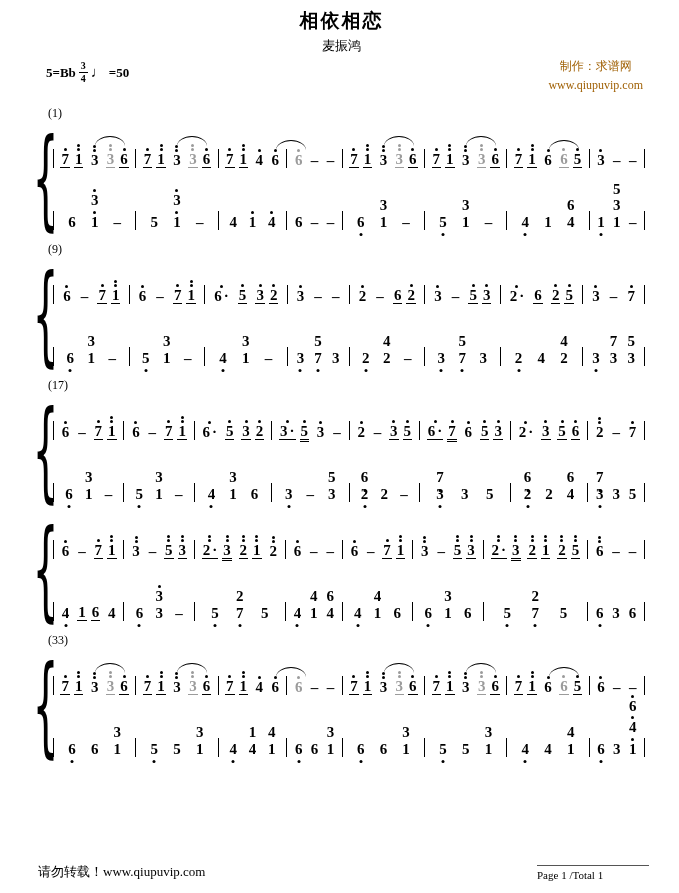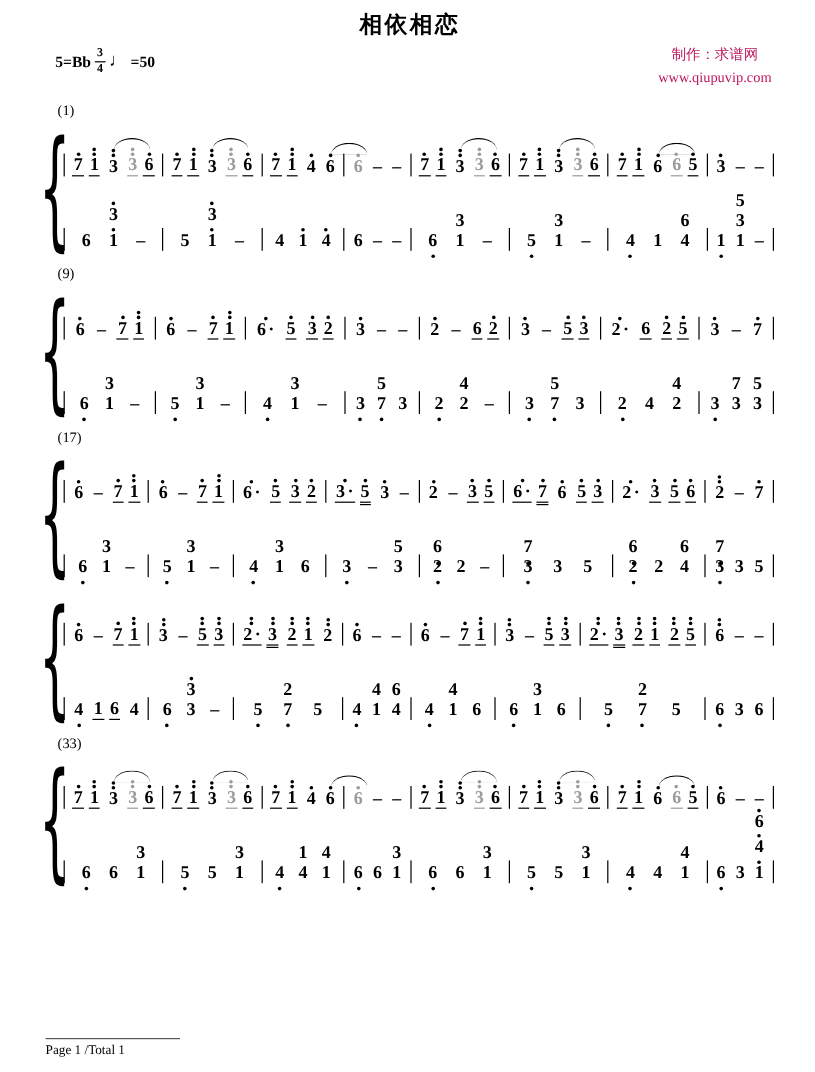--- a/index.html
+++ b/index.html
@@ -52,32 +52,33 @@
   .footer{position:absolute;left:38px;right:30px;bottom:12px;
           display:flex;justify-content:space-between;align-items:flex-end;}
   .notice{font-size:13px;}
   .pag{font-size:11px;border-top:1px solid #555;padding-top:3px;min-width:112px;}
 </style>
 </head>
 <body>
 
 <div class="sheet">
   <div class="title">相依相恋</div>
+  <div class="composer">麦振鸿</div>
 
   <div class="meta">
     <div class="keysig">
       <span>5=Bb</span>
       <span class="frac">
         <span class="num">3</span>
         <span class="den">4</span>
       </span>
       <span class="qnote">♩</span>
       <span>=50</span>
     </div>
-    <div class="credits" style="color: #be185d;">
+    <div class="credits" style="color: #a16207;">
       <div>制作：求谱网</div>
       <div>www.qiupuvip.com</div>
     </div>
   </div>
 
   <main>
       <section class="system">
         <div class="sysnum">(1)</div>
         <div class="staff">
           <div class="brace">{</div>
@@ -3935,14 +3936,15 @@
                 <i class="bl"></i>
               </div>
             </div>
           </div>
         </div>
       </section>
     </main>
 </div>
 
 <div class="footer">
+  <div class="notice">请勿转载！www.qiupuvip.com</div>
   <div class="pag">Page 1 /Total 1</div>
 </div>
 
 </body></html>

